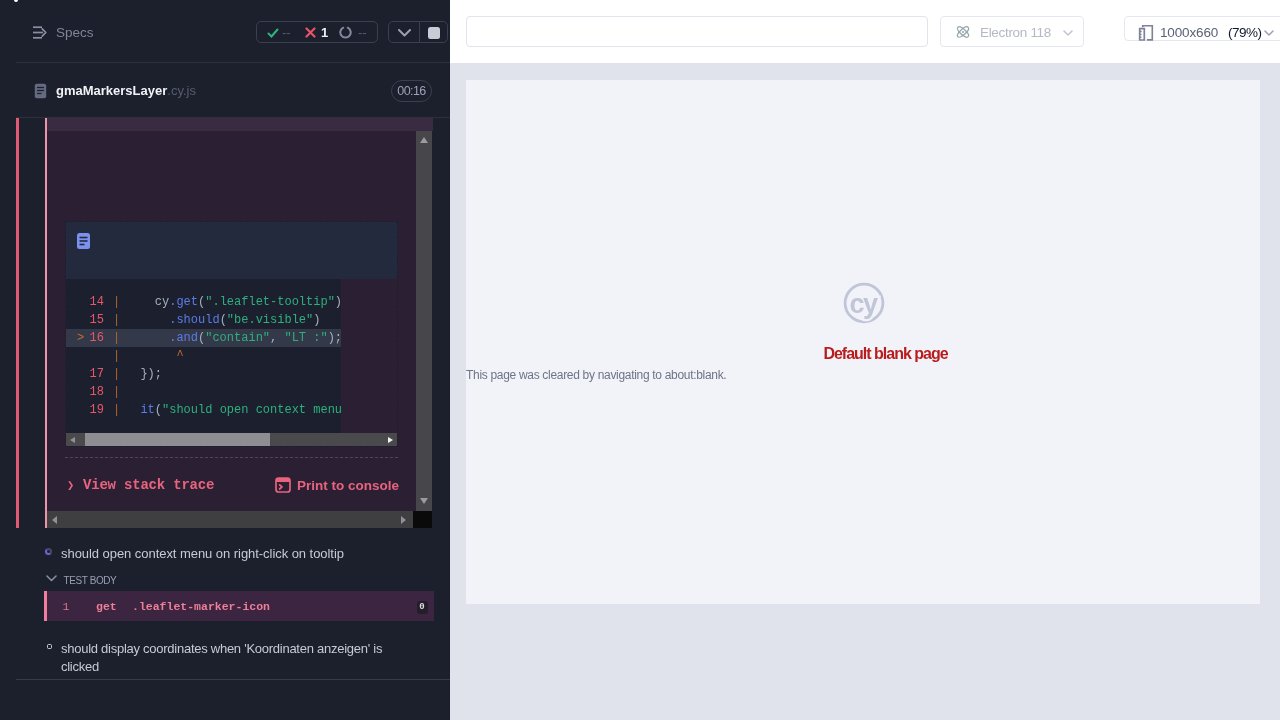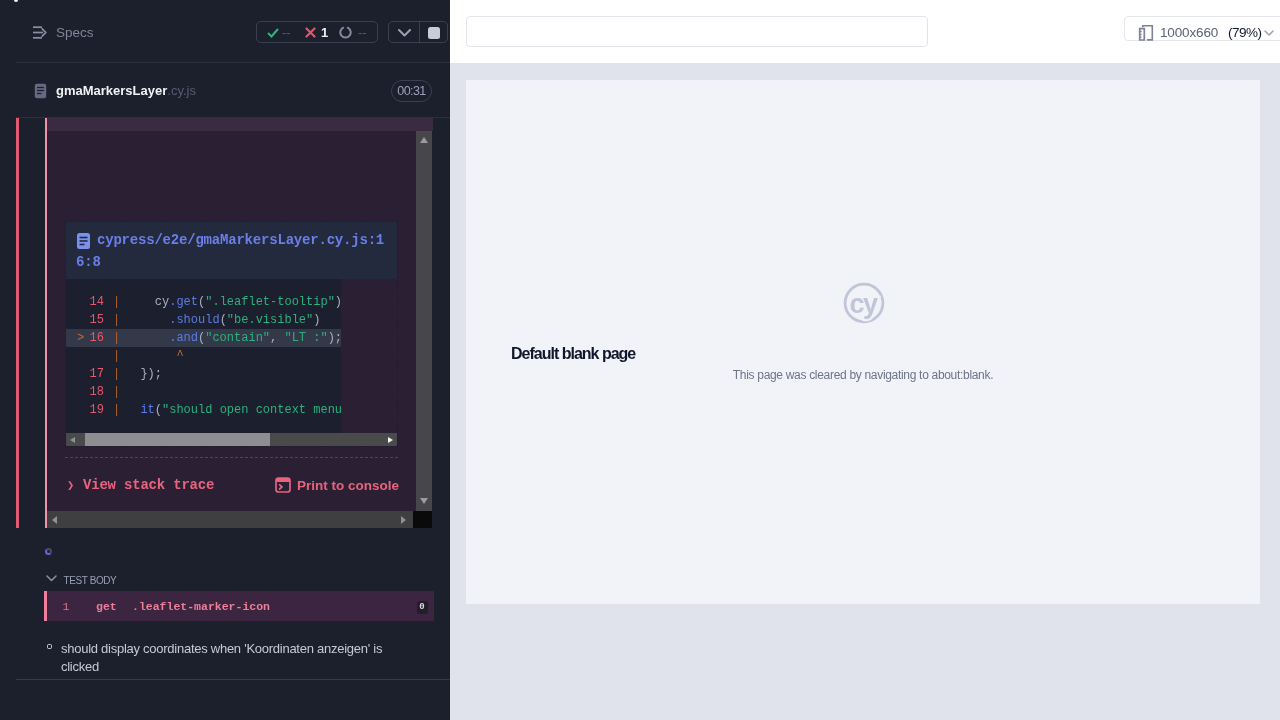--- a/index.html
+++ b/index.html
@@ -110,40 +110,39 @@
     <div id="spec-row">
       <svg class="abs" style="left:18px;top:20px" width="13" height="16" viewBox="0 0 13 16">
         <rect x="0.8" y="0.8" width="11.4" height="14.4" rx="2" fill="#646b80"></rect>
         <g stroke="#1c1f2c" stroke-width="1.3">
           <path d="M3 4.5 H10"></path>
           <path d="M3 7.5 H10"></path>
           <path d="M3 10.5 H7.5"></path>
         </g>
       </svg>
       <div id="spec-name">gmaMarkersLayer<span>.cy.js</span></div>
-      <div id="spec-badge">00:31</div>
+      <div id="spec-badge">00:16</div>
     </div>
     <div class="sep" style="top:117px"></div>
 
     <div id="attempt">
       <div id="pink-bar"></div>
       <div id="att-border"></div>
       <div id="att-band"></div>
       <div id="err-body">
         <div id="code-frame" class="mono">
           <div id="cf-head">
             <svg class="abs" style="left:10px;top:10px" width="15" height="18" viewBox="0 0 15 18">
               <rect x="1" y="1" width="13" height="16" rx="2.5" fill="#7c90ee"></rect>
               <g stroke="#242a3e" stroke-width="1.6">
                 <path d="M3.5 5.5 H11.5"></path>
                 <path d="M3.5 9 H11.5"></path>
                 <path d="M3.5 12.5 H8.5"></path>
               </g>
             </svg>
-            <div id="cf-link"><span style="padding-left:21px"></span>cypress/e2e/gmaMarkersLayer.cy.js:1<br>6:8</div>
           </div>
           <div id="cf-code">
             <div class="cl" style="top:14px"><span class="lnum">14</span><span class="gbar">|</span><span class="ltext"><span class="tok-w">    cy</span><span class="tok-b">.get</span><span class="tok-w">(</span><span class="tok-g">".leaflet-tooltip"</span><span class="tok-w">)</span><span class="tok-c"> // Selektiere</span></span></div>
             <div class="cl" style="top:32px"><span class="lnum">15</span><span class="gbar">|</span><span class="ltext"><span class="tok-b">      .should</span><span class="tok-w">(</span><span class="tok-g">"be.visible"</span><span class="tok-w">)</span></span></div>
             <div class="cl hl" style="top:50px"><span class="tok-o" style="position:absolute;left:11px;">&gt;</span><span class="lnum">16</span><span class="gbar">|</span><span class="ltext"><span class="tok-b">      .and</span><span class="tok-w">(</span><span class="tok-g">"contain"</span><span class="tok-w">, </span><span class="tok-g">"LT :"</span><span class="tok-w">);</span><span class="tok-c"> // Teste</span></span></div>
             <div class="cl" style="top:68px"><span class="gbar">|</span><span class="ltext"><span class="tok-o">       ^</span></span></div>
             <div class="cl" style="top:86px"><span class="lnum">17</span><span class="gbar">|</span><span class="ltext"><span class="tok-w">  });</span></span></div>
             <div class="cl" style="top:104px"><span class="lnum">18</span><span class="gbar">|</span></div>
             <div class="cl" style="top:122px"><span class="lnum">19</span><span class="gbar">|</span><span class="ltext"><span class="tok-b">  it</span><span class="tok-w">(</span><span class="tok-g">"should open context menu on right-click"</span></span></div>
           </div>
@@ -174,20 +173,21 @@
         <div class="arrow" style="left:3.5px;top:367px;border-left:4.5px solid transparent;border-right:4.5px solid transparent;border-top:6px solid #9a9aa0;"></div>
       </div>
       <div id="outer-hscroll">
         <div class="arrow" style="left:5px;top:4.5px;border-top:4px solid transparent;border-bottom:4px solid transparent;border-right:5.5px solid #909098;"></div>
         <div class="arrow" style="left:354px;top:4.5px;border-top:4px solid transparent;border-bottom:4px solid transparent;border-left:5.5px solid #909098;"></div>
       </div>
       <div id="sb-corner"></div>
     </div>
 
     <div class="abs" style="left:29px;top:548px;width:7px;height:7px;border-radius:50%;border:2.4px solid #454a61;border-left-color:#6a63d8;border-bottom-color:#6a63d8;"></div>
+    <div class="ttitle abs" style="left:45px;top:546px;">should open context menu on right-click on tooltip</div>
     <svg class="abs" style="left:30px;top:575px" width="11" height="7" viewBox="0 0 11 7">
       <path d="M1 1 L5.5 5.5 L10 1" stroke="#868da0" stroke-width="1.6" fill="none" stroke-linecap="round" stroke-linejoin="round"></path>
     </svg>
     <div class="abs" style="left:47.5px;top:574.5px;font-size:10px;color:#98a0b2;letter-spacing:-0.4px;">TEST BODY</div>
     <div id="cmd-row" class="mono">
       <span class="abs" style="left:15.5px;top:9px;font-size:11.5px;color:#d4798e;">1</span>
       <span class="abs" style="left:49px;top:9px;font-size:11.5px;font-weight:bold;color:#ee7f97;">get</span>
       <span class="abs" style="left:85px;top:9px;font-size:11.5px;font-weight:bold;color:#ee7f97;">.leaflet-marker-icon</span>
       <span class="abs" style="left:369.5px;top:10px;width:11px;height:13px;background:#241e2b;border-radius:3px;font-size:9px;font-weight:bold;color:#ded7e0;text-align:center;line-height:13px;">0</span>
     </div>
@@ -197,35 +197,46 @@
     <div id="main-sb">
       <div class="arrow" style="left:3.5px;top:6px;border-left:4.5px solid transparent;border-right:4.5px solid transparent;border-bottom:6px solid #e8e8ea;"></div>
       <div id="main-thumb"></div>
       <div class="arrow" style="left:3.5px;top:646px;border-left:4.5px solid transparent;border-right:4.5px solid transparent;border-top:6px solid #8a8a8e;"></div>
     </div>
   </div>
 
   <div id="right">
     <div id="topbar">
       <div id="urlbar"></div>
+      <div id="browser-btn">
+        <svg class="abs" style="left:14px;top:7px" width="16" height="16" viewBox="0 0 16 16" fill="none" stroke="#93a8ab" stroke-width="1.3">
+          <ellipse cx="8" cy="8" rx="7" ry="2.7" transform="rotate(-42 8 8)"></ellipse>
+          <ellipse cx="8" cy="8" rx="7" ry="2.7" transform="rotate(42 8 8)"></ellipse>
+          <circle cx="8" cy="8" r="1.1" fill="#93a8ab" stroke="none"></circle>
+        </svg>
+        <div class="abs" style="left:39px;top:8px;font-size:13.5px;letter-spacing:-0.32px;color:#b4b9c6;">Electron 118</div>
+        <svg class="abs" style="left:122px;top:13px" width="10" height="6" viewBox="0 0 10 6">
+          <path d="M1 1 L5 5 L9 1" stroke="#c0c4ce" stroke-width="1.5" fill="none" stroke-linecap="round" stroke-linejoin="round"></path>
+        </svg>
+      </div>
       <div id="size-btn">
         <svg class="abs" style="left:13px;top:7px" width="16" height="17" viewBox="0 0 16 17" fill="none" stroke="#7c8298" stroke-width="1.7">
           <path d="M1.7 16 V4.7 H6.3 V16 Z"></path>
           <path d="M1.7 7.5 H3.6 M1.7 10.3 H3.6 M1.7 13.1 H3.6" stroke-width="1.3"></path>
           <path d="M8.9 15.9 H14.3 V1.7 H4.7 V3.2" stroke-width="1.6"></path>
         </svg>
         <div class="abs" style="left:35px;top:8px;font-size:13.5px;letter-spacing:-0.15px;color:#5c6277;">1000x660</div>
         <div class="abs" style="left:103px;top:8px;font-size:13.5px;letter-spacing:-0.5px;color:#0f172a;">(79%)</div>
         <svg class="abs" style="left:139px;top:13px" width="10" height="6" viewBox="0 0 10 6">
           <path d="M1 1 L5 5 L9 1" stroke="#9aa0b0" stroke-width="1.5" fill="none" stroke-linecap="round" stroke-linejoin="round"></path>
         </svg>
       </div>
     </div>
     <div id="page">
       <svg class="abs" style="left:374px;top:199px" width="48" height="48" viewBox="0 0 48 48">
         <circle cx="24" cy="24" r="18.9" fill="none" stroke="#c0c5d8" stroke-width="2.8"></circle>
         <text x="9.5" y="33.5" font-family="'Liberation Sans',sans-serif" font-size="27" font-weight="bold" letter-spacing="-1.5" fill="#f2f3f8" stroke="#f2f3f8" stroke-width="4.5">cy</text>
         <text x="9.5" y="33.5" font-family="'Liberation Sans',sans-serif" font-size="27" font-weight="bold" letter-spacing="-1.5" fill="#c0c5d8">cy</text>
       </svg>
-      <div class="abs" style="left:0;top:265px;width:794px;font-size:16px;font-weight:bold;letter-spacing:-1px;color:#0f172a;padding-left:45px;">Default blank page</div>
-      <div class="abs" style="left:0;top:288px;width:794px;text-align:center;font-size:12px;letter-spacing:-0.31px;color:#6d7488;">This page was cleared by navigating to about:blank.</div>
+      <div class="abs" style="left:0;top:265px;width:794px;text-align:center;font-size:16px;font-weight:bold;letter-spacing:-1px;color:#b91c1c;padding-left:45px;">Default blank page</div>
+      <div class="abs" style="left:0;top:288px;width:794px;text-align:left;font-size:12px;letter-spacing:-0.31px;color:#6d7488;">This page was cleared by navigating to about:blank.</div>
     </div>
   </div>
 
 </body></html>

